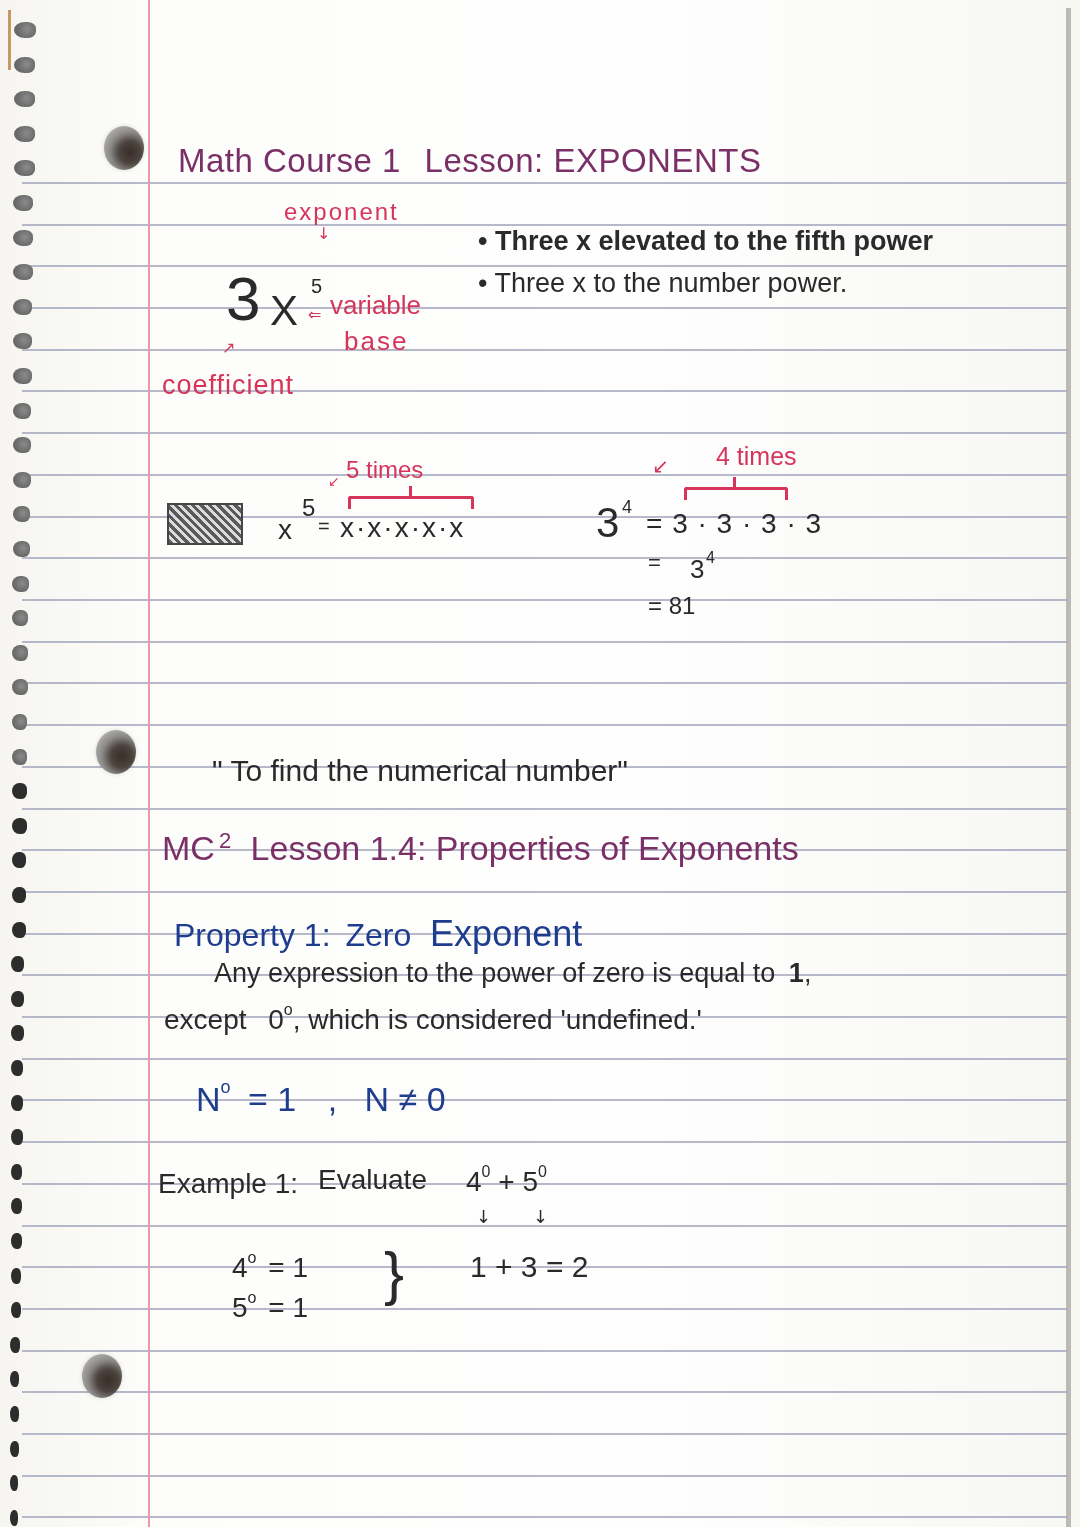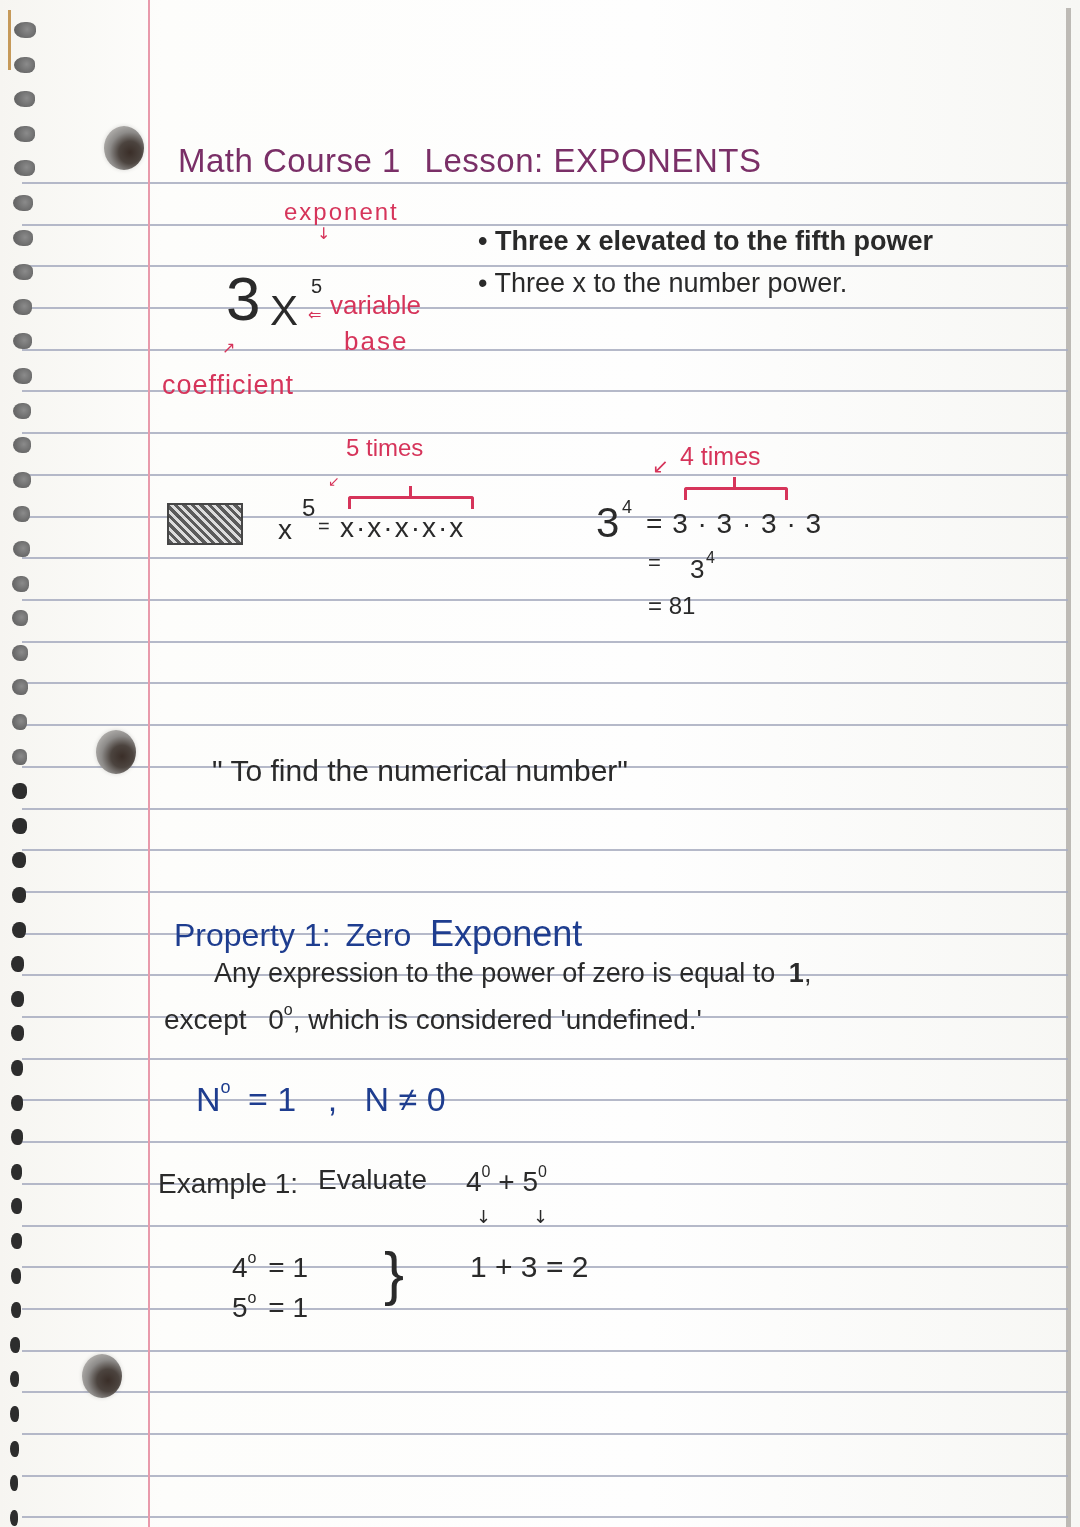--- a/index.html
+++ b/index.html
@@ -167,42 +167,46 @@
   <div class="t red thin" style="left:330px; top:292px; font-size:26px;">variable</div>
   <div class="t red thin" style="left:344px; top:328px; font-size:26px; letter-spacing:2px;">base</div>
   <div class="t red" style="left:222px; top:340px; font-size:16px;">↗</div>
   <div class="t red thin" style="left:162px; top:372px; font-size:27px; letter-spacing:1px;">coefficient</div>
 
   <div class="t black thin" style="left:478px; top:228px; font-size:27px;font-weight:bold;">• Three x elevated to the fifth power</div>
   <div class="t black thin" style="left:478px; top:270px; font-size:27px;">• Three x to the number power.</div>
 
   <div class="scribble"></div>
   <div class="t red" style="left:328px; top:474px; font-size:14px;">↙</div>
-  <div class="t red thin" style="left:346px; top:436px; font-size:24px;">5 times</div>
+  <div class="t red thin" style="left:346px; top:458px; font-size:24px;">5 times</div>
   <div class="brace" style="left:348px; top:496px; width:120px;"></div>
   <div class="brace-tick" style="left:409px; top:486px;"></div>
   <div class="t black thin" style="left:278px; top:516px; font-size:28px;">x</div>
   <div class="t black thin" style="left:302px; top:496px; font-size:24px;">5</div>
   <div class="t black thin" style="left:318px; top:516px; font-size:20px;">=</div>
   <div class="t black thin" style="left:340px; top:514px; font-size:28px; letter-spacing:2px;">x·x·x·x·x</div>
 
   <div class="t red" style="left:652px; top:456px; font-size:20px;">↙</div>
-  <div class="t red thin" style="left:680px; top:444px; font-size:25px;">4 times</div>
+  <div class="t red thin" style="left:716px; top:444px; font-size:25px;">4 times</div>
   <div class="brace" style="left:684px; top:487px; width:98px;"></div>
   <div class="brace-tick" style="left:733px; top:477px;"></div>
   <div class="t black thin" style="left:596px; top:502px; font-size:42px;">3</div>
   <div class="t black thin" style="left:622px; top:498px; font-size:18px;">4</div>
   <div class="t black thin" style="left:646px; top:510px; font-size:28px; letter-spacing:1px;">= 3 · 3 · 3 · 3</div>
   <div class="t black thin" style="left:648px; top:552px; font-size:22px;">=</div>
   <div class="t black thin" style="left:690px; top:556px; font-size:26px;">3</div>
   <div class="t black thin" style="left:706px; top:550px; font-size:16px;">4</div>
   <div class="t black thin" style="left:648px; top:594px; font-size:24px;">= 81</div>
 
   <div class="t black thin" style="left:212px; top:756px; font-size:30px;">" To find the numerical number"</div>
 
+  <div class="t purple thin" style="left:162px; top:830px; font-size:34px;">
+    <span>MC</span><span style="font-size:22px; vertical-align:12px; margin-left:4px;">2</span>
+    <span style="margin-left:10px;">Lesson 1.4: Properties of Exponents</span>
+  </div>
 
   <div class="t blue thin" style="left:174px; top:916px; font-size:32px;">
     <span>Property 1:</span>
     <span style="margin-left:6px;">Zero</span>
     <span style="margin-left:10px; font-size:36px;">Exponent</span>
   </div>
   <div class="t black thin" style="left:214px; top:960px; font-size:27px;">
     <span>Any expression to the power of zero is equal to</span>
     <span style="font-weight:bold; margin-left:6px;">1</span><span>,</span>
   </div>

